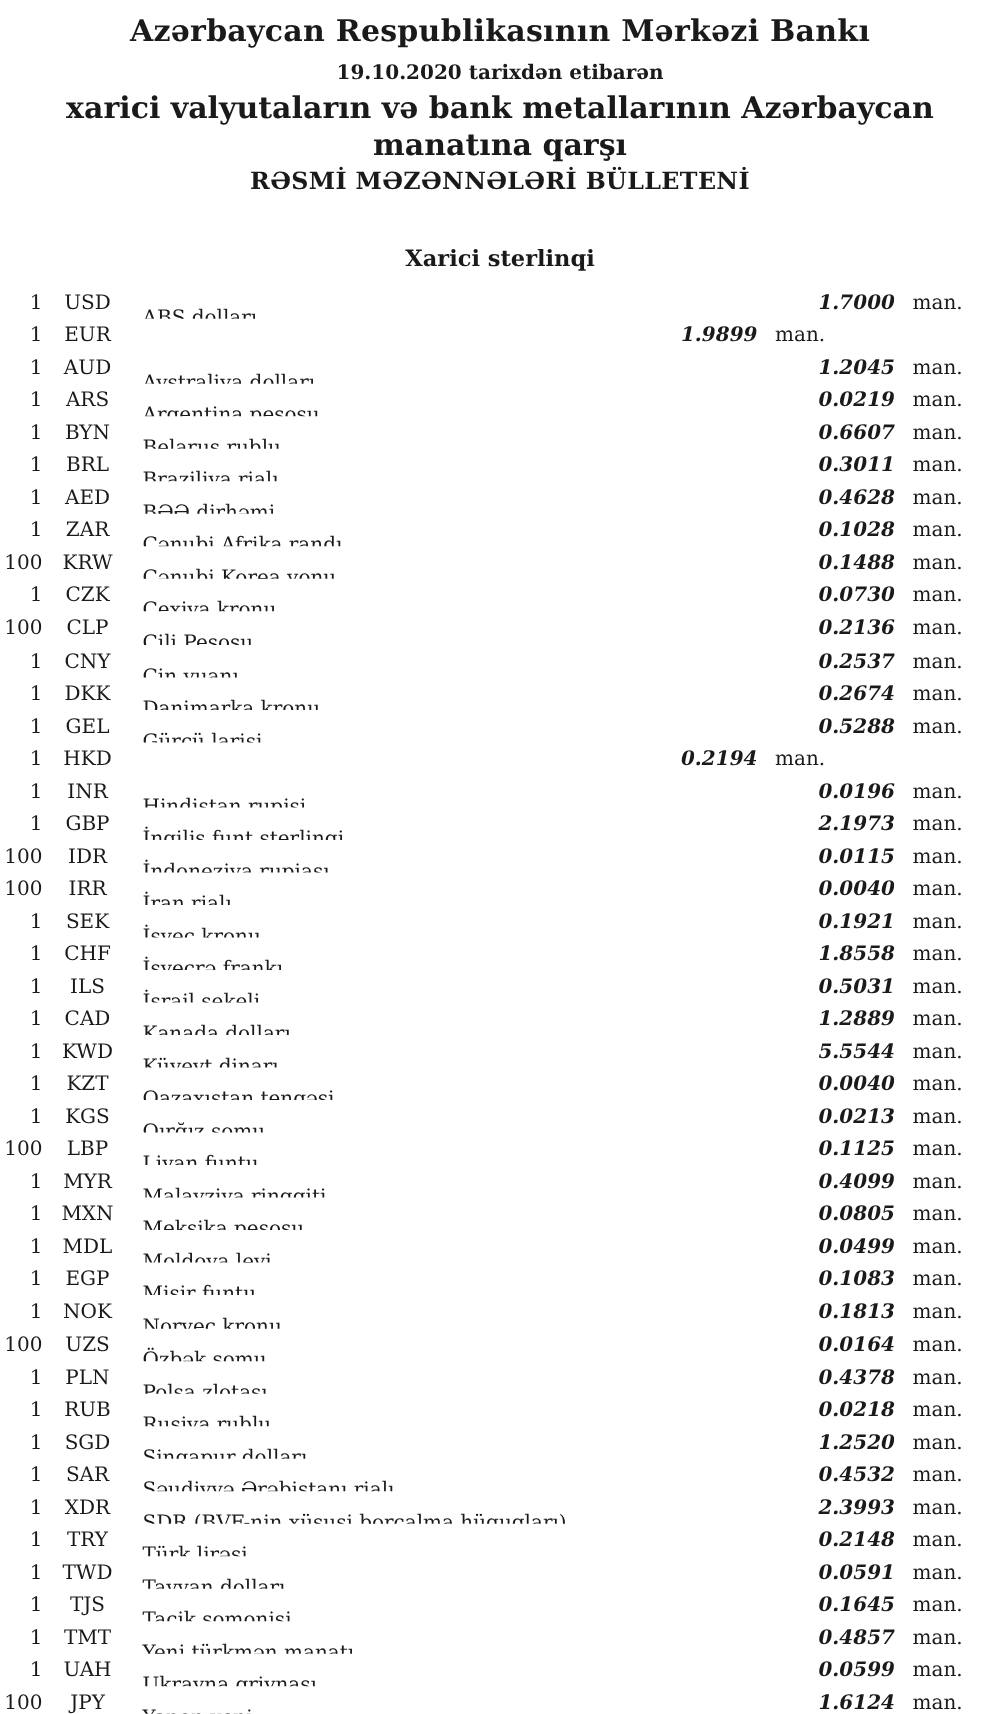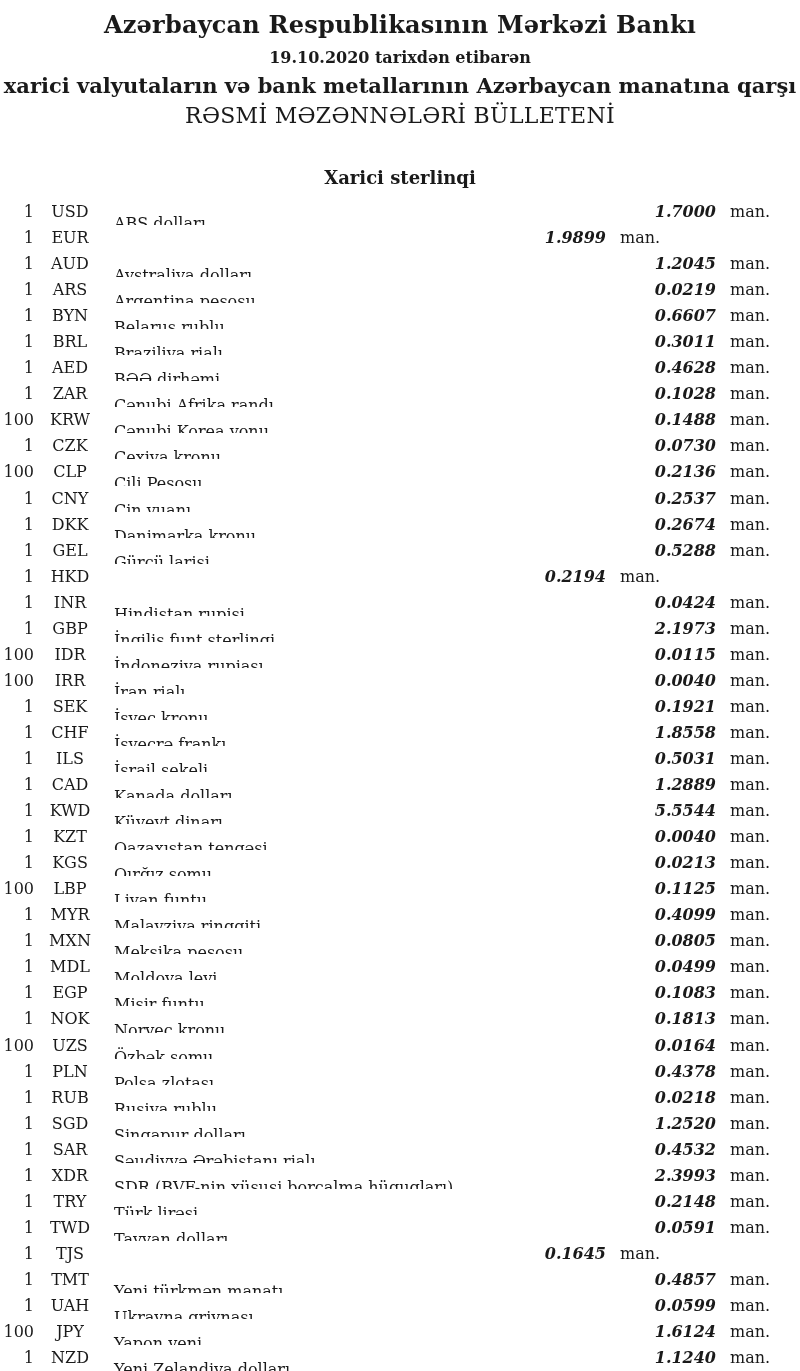--- a/index.html
+++ b/index.html
@@ -29,27 +29,27 @@
     font-weight: bold;
     line-height: 38px;
     letter-spacing: 0.2px;
   }
   .date-line {
     font-size: 16px;
     font-weight: bold;
     line-height: 27px;
   }
   .scope-line {
-    font-size: 21px;
+    font-size: 24px;
     font-weight: bold;
     line-height: 30px;
   }
   .bulletin-title {
-    font-size: 22px;
-    font-weight: normal;
+    font-size: 19px;
+    font-weight: bold;
     line-height: 29px;
     letter-spacing: 0.3px;
   }
   .section-title {
     margin: 36px 0 0 0;
     text-align: center;
     font-size: 18px;
     font-weight: bold;
     line-height: 24px;
   }
@@ -216,21 +216,21 @@
       <span class="qty">1</span>
       <span class="code">HKD</span>
       <span class="rate">0.2194</span>
       <span class="unit">man.</span>
     </div>
 
     <div class="row">
       <span class="qty">1</span>
       <span class="code">INR</span>
       <span class="cname">Hindistan rupisi</span>
-      <span class="rate">0.0424</span>
+      <span class="rate">0.0196</span>
       <span class="unit">man.</span>
     </div>
 
     <div class="row">
       <span class="qty">1</span>
       <span class="code">GBP</span>
       <span class="cname">İngilis funt sterlinqi</span>
       <span class="rate">2.1973</span>
       <span class="unit">man.</span>
     </div>
@@ -415,20 +415,21 @@
       <span class="qty">1</span>
       <span class="code">TWD</span>
       <span class="cname">Tayvan dolları</span>
       <span class="rate">0.0591</span>
       <span class="unit">man.</span>
     </div>
 
     <div class="row">
       <span class="qty">1</span>
       <span class="code">TJS</span>
+      <span class="cname">Tacik somonisi</span>
       <span class="rate">0.1645</span>
       <span class="unit">man.</span>
     </div>
 
     <div class="row">
       <span class="qty">1</span>
       <span class="code">TMT</span>
       <span class="cname">Yeni türkmən manatı</span>
       <span class="rate">0.4857</span>
       <span class="unit">man.</span>

